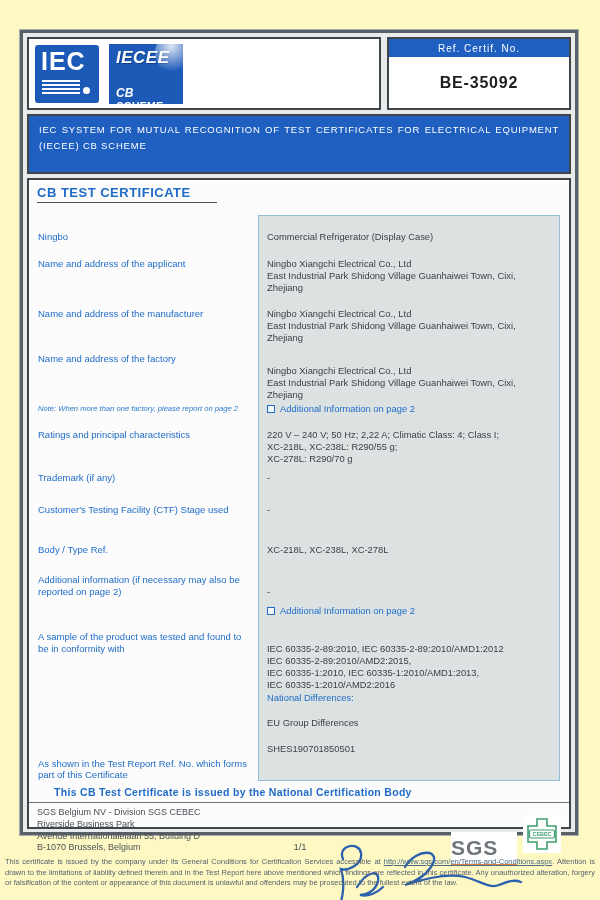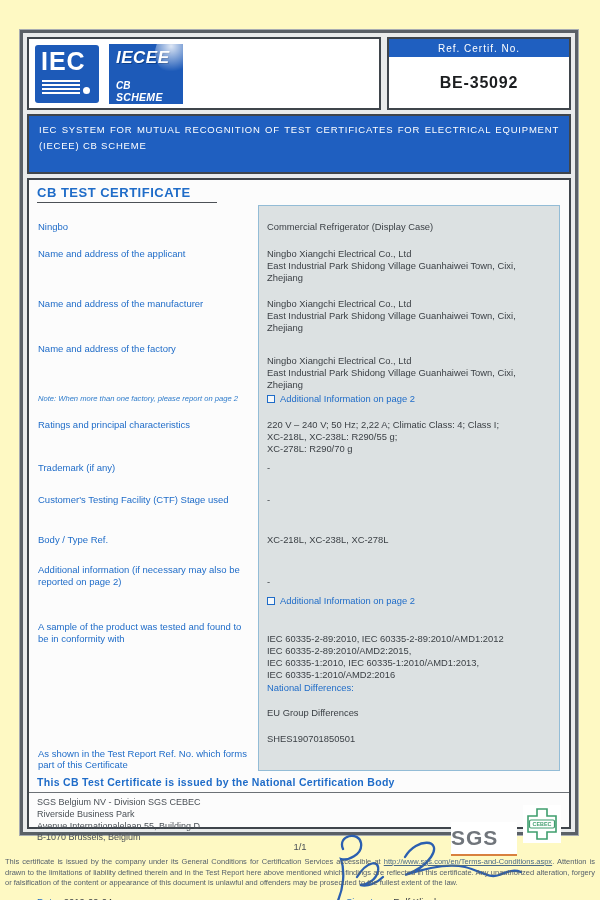--- a/index.html
+++ b/index.html
@@ -15,49 +15,49 @@
   .logos-box { flex:1; background:#fff; border:2px solid #3f454b; display:flex; align-items:center; gap:10px; padding:4px 6px; }
   .iec-logo { width:64px; height:58px; background:#1d5ab8; border-radius:3px; color:#fff; position:relative; padding:4px 6px; }
   .iec-logo .iec-txt { font-size:25px; font-weight:bold; letter-spacing:1px; line-height:1; }
   .iec-lines { position:absolute; left:7px; bottom:9px; width:38px; }
   .iec-lines i { display:block; height:2px; background:#fff; margin-top:2px; }
   .iec-dot { position:absolute; left:48px; bottom:9px; width:7px; height:7px; background:#fff; border-radius:50%; }
   .iecee-logo { width:74px; height:60px; background:#1d5ab8; color:#fff; padding:5px 7px; position:relative; overflow:hidden; }
   .iecee-logo .swoosh { position:absolute; right:-18px; top:-14px; width:46px; height:46px; border-radius:50%;
                         background:radial-gradient(circle at 35% 35%, rgba(255,255,255,.85), rgba(255,255,255,0) 60%); }
   .iecee-txt1 { font-style:italic; font-weight:bold; font-size:17px; letter-spacing:.5px; line-height:1.1; text-shadow:1px 1px 0 #0d3f8a; }
-  .iecee-txt2 { font-style:italic; font-weight:bold; font-size:10px; margin-top:13px; }
+  .iecee-txt2 { font-style:italic; font-weight:bold; font-size:12px; margin-top:19px; }
   .iecee-txt3 { font-style:italic; font-weight:bold; font-size:10.5px; letter-spacing:.3px; }
   .ref-box { width:184px; border:2px solid #3f454b; background:#fff; display:flex; flex-direction:column; }
   .ref-box .bar { background:#1f5fc0; color:#fff; text-align:center; font-size:10px; letter-spacing:1px; padding:4px 0 3px; }
   .ref-box .no { flex:1; display:flex; align-items:center; justify-content:center; font-weight:bold; font-size:16px; color:#1c1e20; letter-spacing:.8px; }
 
   
   .banner { margin:4px; height:60px; border:2px solid #3f454b; background:#1f5fc0; color:#fff;
             font-size:9.5px; letter-spacing:.8px; line-height:1.65; padding:6px 10px; text-align:justify; }
 
   
   .main { margin:4px; height:651px; border:2px solid #3f454b; background:#fcfcfc; position:relative; }
   .title { display:inline-block; color:#1f6cc8; font-weight:bold; font-size:13px; letter-spacing:.5px;
-           margin:5px 0 8px 8px; padding:0 26px 2px 0; border-bottom:1px solid #4c5156;text-align:center; }
+           margin:5px 0 18px 8px; padding:0 26px 2px 0; border-bottom:1px solid #4c5156;text-align:center; }
 
   .rows { position:relative; margin-top:-6px; padding-top:14px; }
   .panel-bg { position:absolute; left:229px; top:0; width:302px; bottom:0; background:#dce1e2; border:1px solid #93bcd6; }
   .row { display:flex; position:relative; }
   .lbl { width:229px; padding:2px 6px 0 9px; color:#1f6cc8; font-size:9.5px; line-height:1.25; display:flex; flex-direction:column; }
   .val { flex:1; padding:2px 10px 0 9px; font-size:9.4px; line-height:1.28; color:#3a3f44; white-space:pre-line; }
   .note { font-size:7.6px; font-style:italic; color:#2f7ccb; margin-top:auto; padding-bottom:14px; white-space:nowrap; }
   .cbrow { display:flex; align-items:center; margin-top:2px; }
   .cbrow .cb { width:8px; height:8px; border:1px solid #1f6cc8; background:#f4f7f9; margin-right:5px; flex:0 0 auto; }
   .cbrow .cbl { color:#1f6cc8; font-size:9.4px; }
   .nd-label { color:#1f6cc8; margin-top:1px; }
   .dash { color:#3a3f44; }
 
   .statement { color:#1f6cc8; font-weight:bold; font-size:10.5px; letter-spacing:.3px;
-               padding:5px 8px 4px; border-bottom:1px solid #6c7176; }
+               padding:5px 25px 4px; border-bottom:1px solid #6c7176; }
 
   .ncb { position:relative; height:120px; padding:4px 8px; }
   .ncb-addr { font-size:9px; color:#4a5056; line-height:1.3; white-space:pre-line; }
   .sgs-box { position:absolute; top:29px; right:52px; width:66px; height:34px; background:#fff;
              display:flex; align-items:center; justify-content:flex-start; border-bottom:2px solid #d8803f; }
   .sgs-box span { font-size:21px; font-weight:bold; color:#70757b; letter-spacing:1px; }
   .cebec-box { position:absolute; top:12px; right:8px; width:38px; height:38px; background:#fff;
                display:flex; align-items:center; justify-content:center; }
   .sig-svg { position:absolute; left:288px; top:40px; width:235px; height:74px; }
   .date-row { position:absolute; left:8px; right:8px; bottom:6px; display:flex; font-size:9.5px; }

